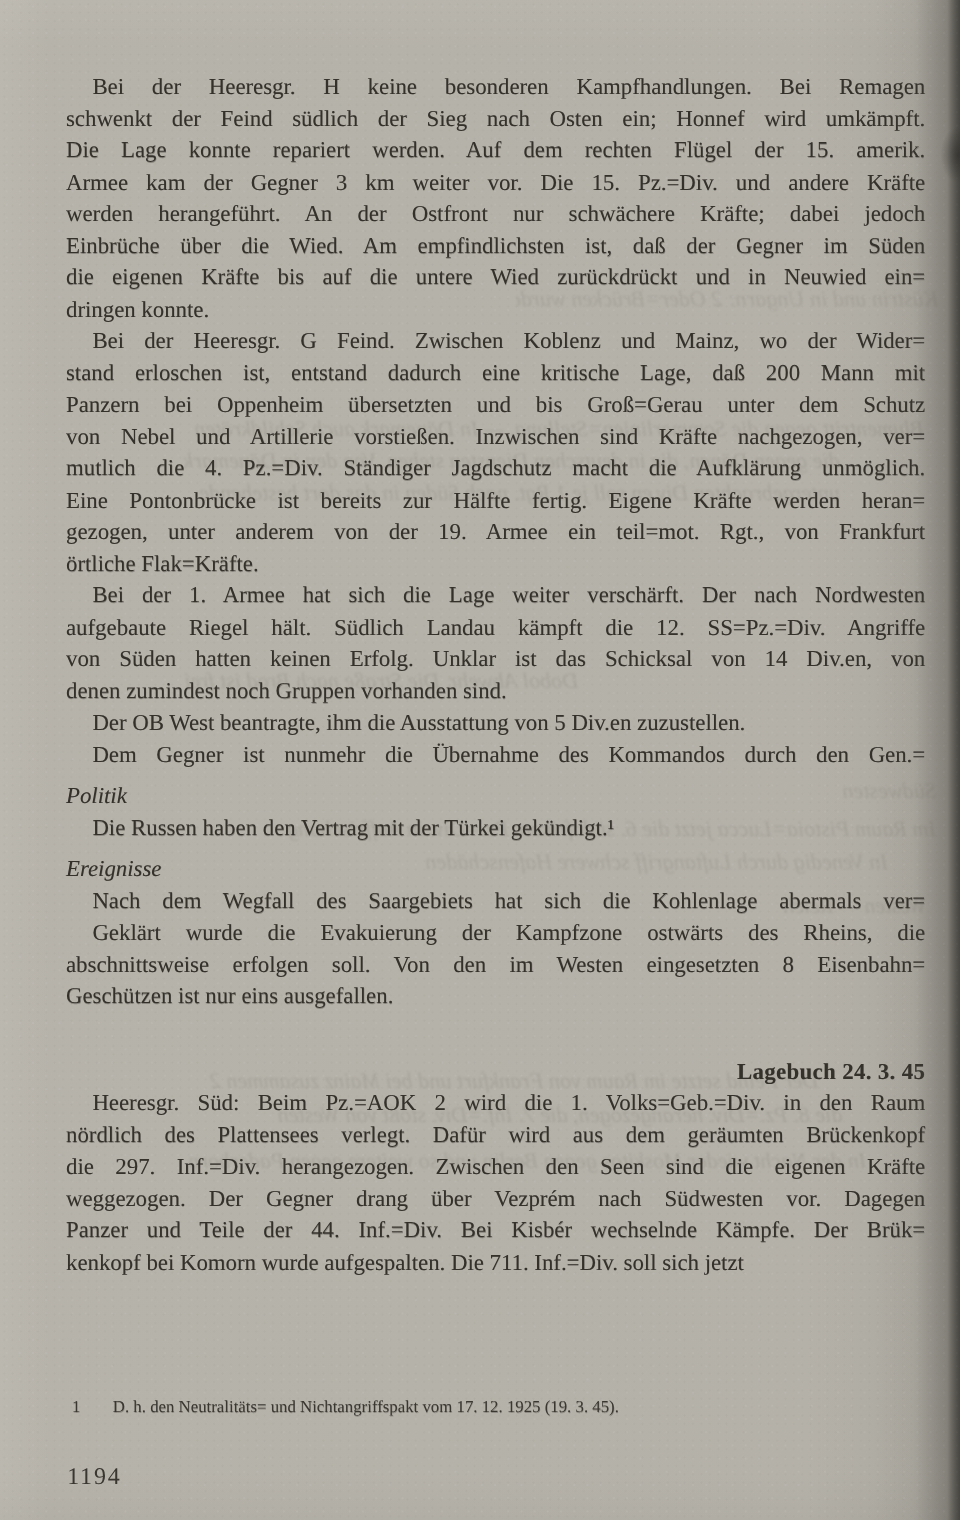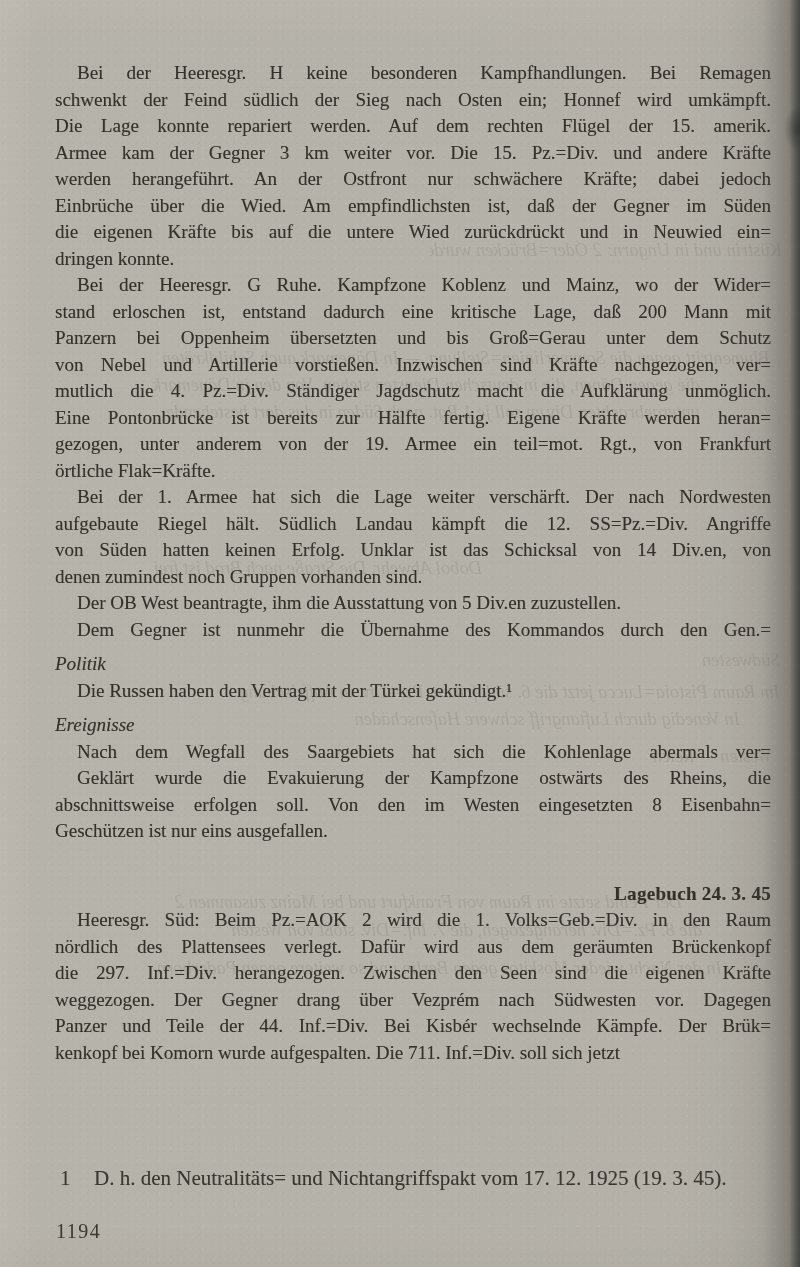--- a/index.html
+++ b/index.html
@@ -37,21 +37,21 @@
   .line.indent { text-indent: 22px; }
   .it { }
   .heading { line-height: 26.5px; height: 26.5px; }
   .heading.italic { font-style: italic; margin-top: 8px; }
   .heading.center {
     text-align: right; font-weight: bold; font-style: normal;
     margin-top: 36px; letter-spacing: 0.3px;
   }
   .footnote {
     position: absolute; left: 60px; top: 1166px; width: 640px;
-    font-size: 21px; color: #3a3731;
+    font-size: 14px; color: #3a3731;
     text-shadow: 0.3px 0.3px 0.5px rgba(52,49,43,0.3);
     white-space: nowrap;
   }
   .fn-marker { display: inline-block; width: 34px; }
   .pagenum {
     position: absolute; left: 56px; top: 1220px;
     font-size: 20px; letter-spacing: 1.5px; color: #3a3731; text-align: right;
   }
   .ghost-layer { position: absolute; inset: 0; pointer-events: none; }
   .ghost {
@@ -99,21 +99,21 @@
         <div class="line indent"><span>Bei der </span><span class="it">Heeresgr. H</span><span> keine besonderen Kampfhandlungen. Bei Remagen</span></div>
         <div class="line"><span>schwenkt der Feind südlich der Sieg nach Osten ein; Honnef wird umkämpft.</span></div>
         <div class="line"><span>Die Lage konnte repariert werden. Auf dem rechten Flügel der 15. amerik.</span></div>
         <div class="line"><span>Armee kam der Gegner 3 km weiter vor. Die 15. Pz.=Div. und andere Kräfte</span></div>
         <div class="line"><span>werden herangeführt. An der Ostfront nur schwächere Kräfte; dabei jedoch</span></div>
         <div class="line"><span>Einbrüche über die Wied. Am empfindlichsten ist, daß der Gegner im Süden</span></div>
         <div class="line"><span>die eigenen Kräfte bis auf die untere Wied zurückdrückt und in Neuwied ein=</span></div>
         <div class="line last"><span>dringen konnte.</span></div>
       </div>
       <div class="para">
-        <div class="line indent"><span>Bei der </span><span class="it">Heeresgr. G</span><span> Ruhe. Kampfzone Koblenz und </span><span class="it">Mainz</span><span>, wo der Wider=</span></div>
+        <div class="line indent"><span>Bei der </span><span class="it">Heeresgr. G</span><span> Feind. Zwischen Koblenz und </span><span class="it">Mainz</span><span>, wo der Wider=</span></div>
         <div class="line"><span>stand erloschen ist, entstand dadurch eine kritische Lage, daß 200 Mann mit</span></div>
         <div class="line"><span>Panzern bei Oppenheim übersetzten und bis Groß=Gerau unter dem Schutz</span></div>
         <div class="line"><span>von Nebel und Artillerie vorstießen. Inzwischen sind Kräfte nachgezogen, ver=</span></div>
         <div class="line"><span>mutlich die 4. Pz.=Div. Ständiger Jagdschutz macht die Aufklärung unmöglich.</span></div>
         <div class="line"><span>Eine Pontonbrücke ist bereits zur Hälfte fertig. Eigene Kräfte werden heran=</span></div>
         <div class="line"><span>gezogen, unter anderem von der 19. Armee ein teil=mot. Rgt., von Frankfurt</span></div>
         <div class="line last"><span>örtliche Flak=Kräfte.</span></div>
       </div>
       <div class="para">
         <div class="line indent"><span>Bei der 1. Armee hat sich die Lage weiter verschärft. Der nach Nordwesten</span></div>

